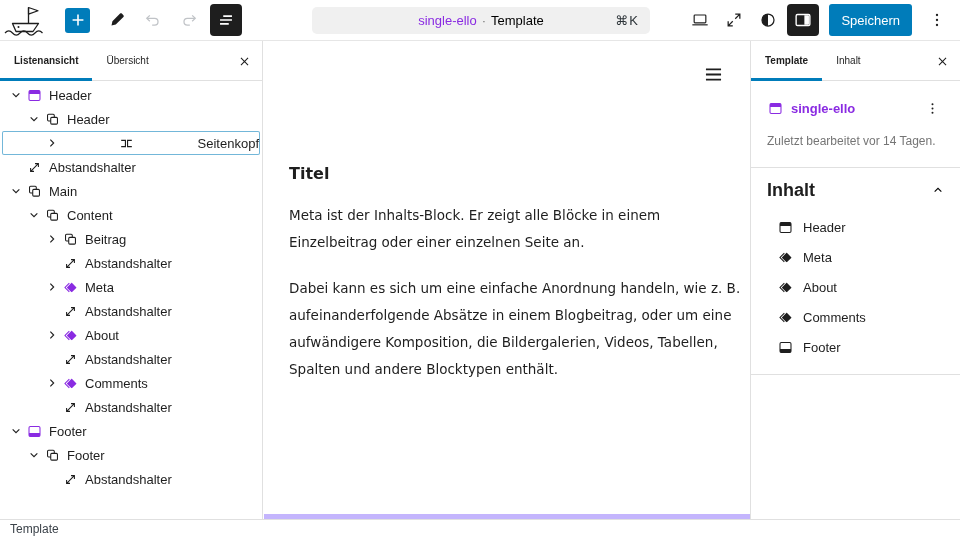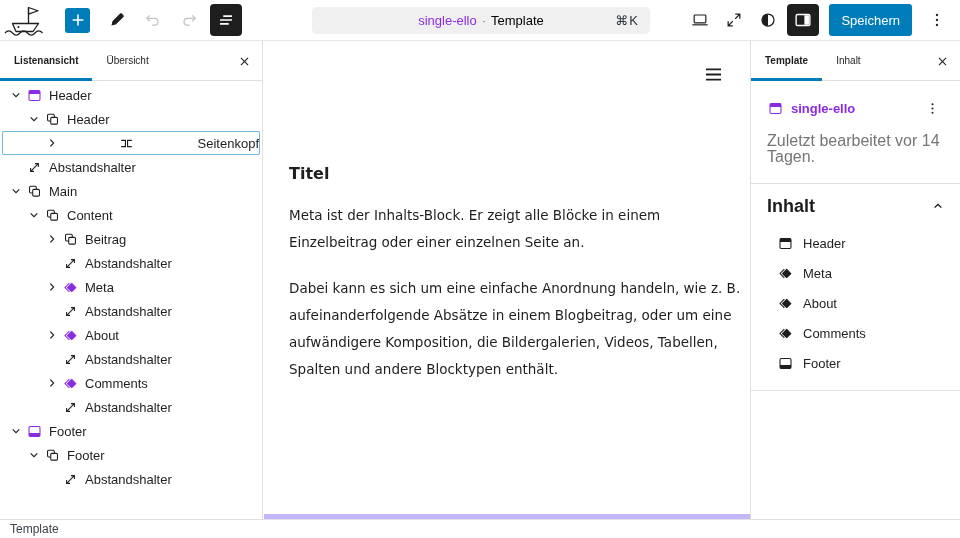--- a/index.html
+++ b/index.html
@@ -63,21 +63,21 @@
   .c-heading { font-size:16px; font-weight:bold; line-height:20px; margin-bottom:18px; cursor:text; }
   .canvas-content p { margin-bottom:19px; cursor:text; }
 
   
   .tmpl-card { padding:14px 16px 4px 16px; }
   .tmpl-row { display:flex; align-items:center; height:26px; }
   .tmpl-row .bicon { color:#8a2be2; width:24px; }
   .tmpl-name { color:#8a2be2; font-size:13px; font-weight:bold; flex:1; cursor:pointer; }
   .kebab-sm { width:24px; height:24px; border:none; background:none; color:#1e1e1e; display:flex;
     align-items:center; justify-content:center; cursor:pointer; }
-  .last-edited { font-size:16px; color:#757575; margin:12px 0 14px 0; line-height:16px; }
+  .last-edited { font-size:12px; color:#757575; margin:12px 0 14px 0; line-height:16px; }
   .rp-divider { border-top:1px solid #e0e0e0; }
   .section-head { display:flex; align-items:center; justify-content:space-between; padding:0 14px 0 16px;
     height:44px; cursor:pointer; background:none; border:none; width:100%; }
   .section-title { font-size:18px; font-weight:bold; color:#1e1e1e; }
   .content-list { padding:0 0 12px 0; }
   .content-item { display:flex; align-items:center; height:30px; padding-left:26px; cursor:pointer; font-size:13px; }
   .content-item .bicon { width:26px; color:#1e1e1e; }
 
   
   .footer-bar { position:absolute; left:0; right:0; bottom:0; height:19px; background:#fff;

